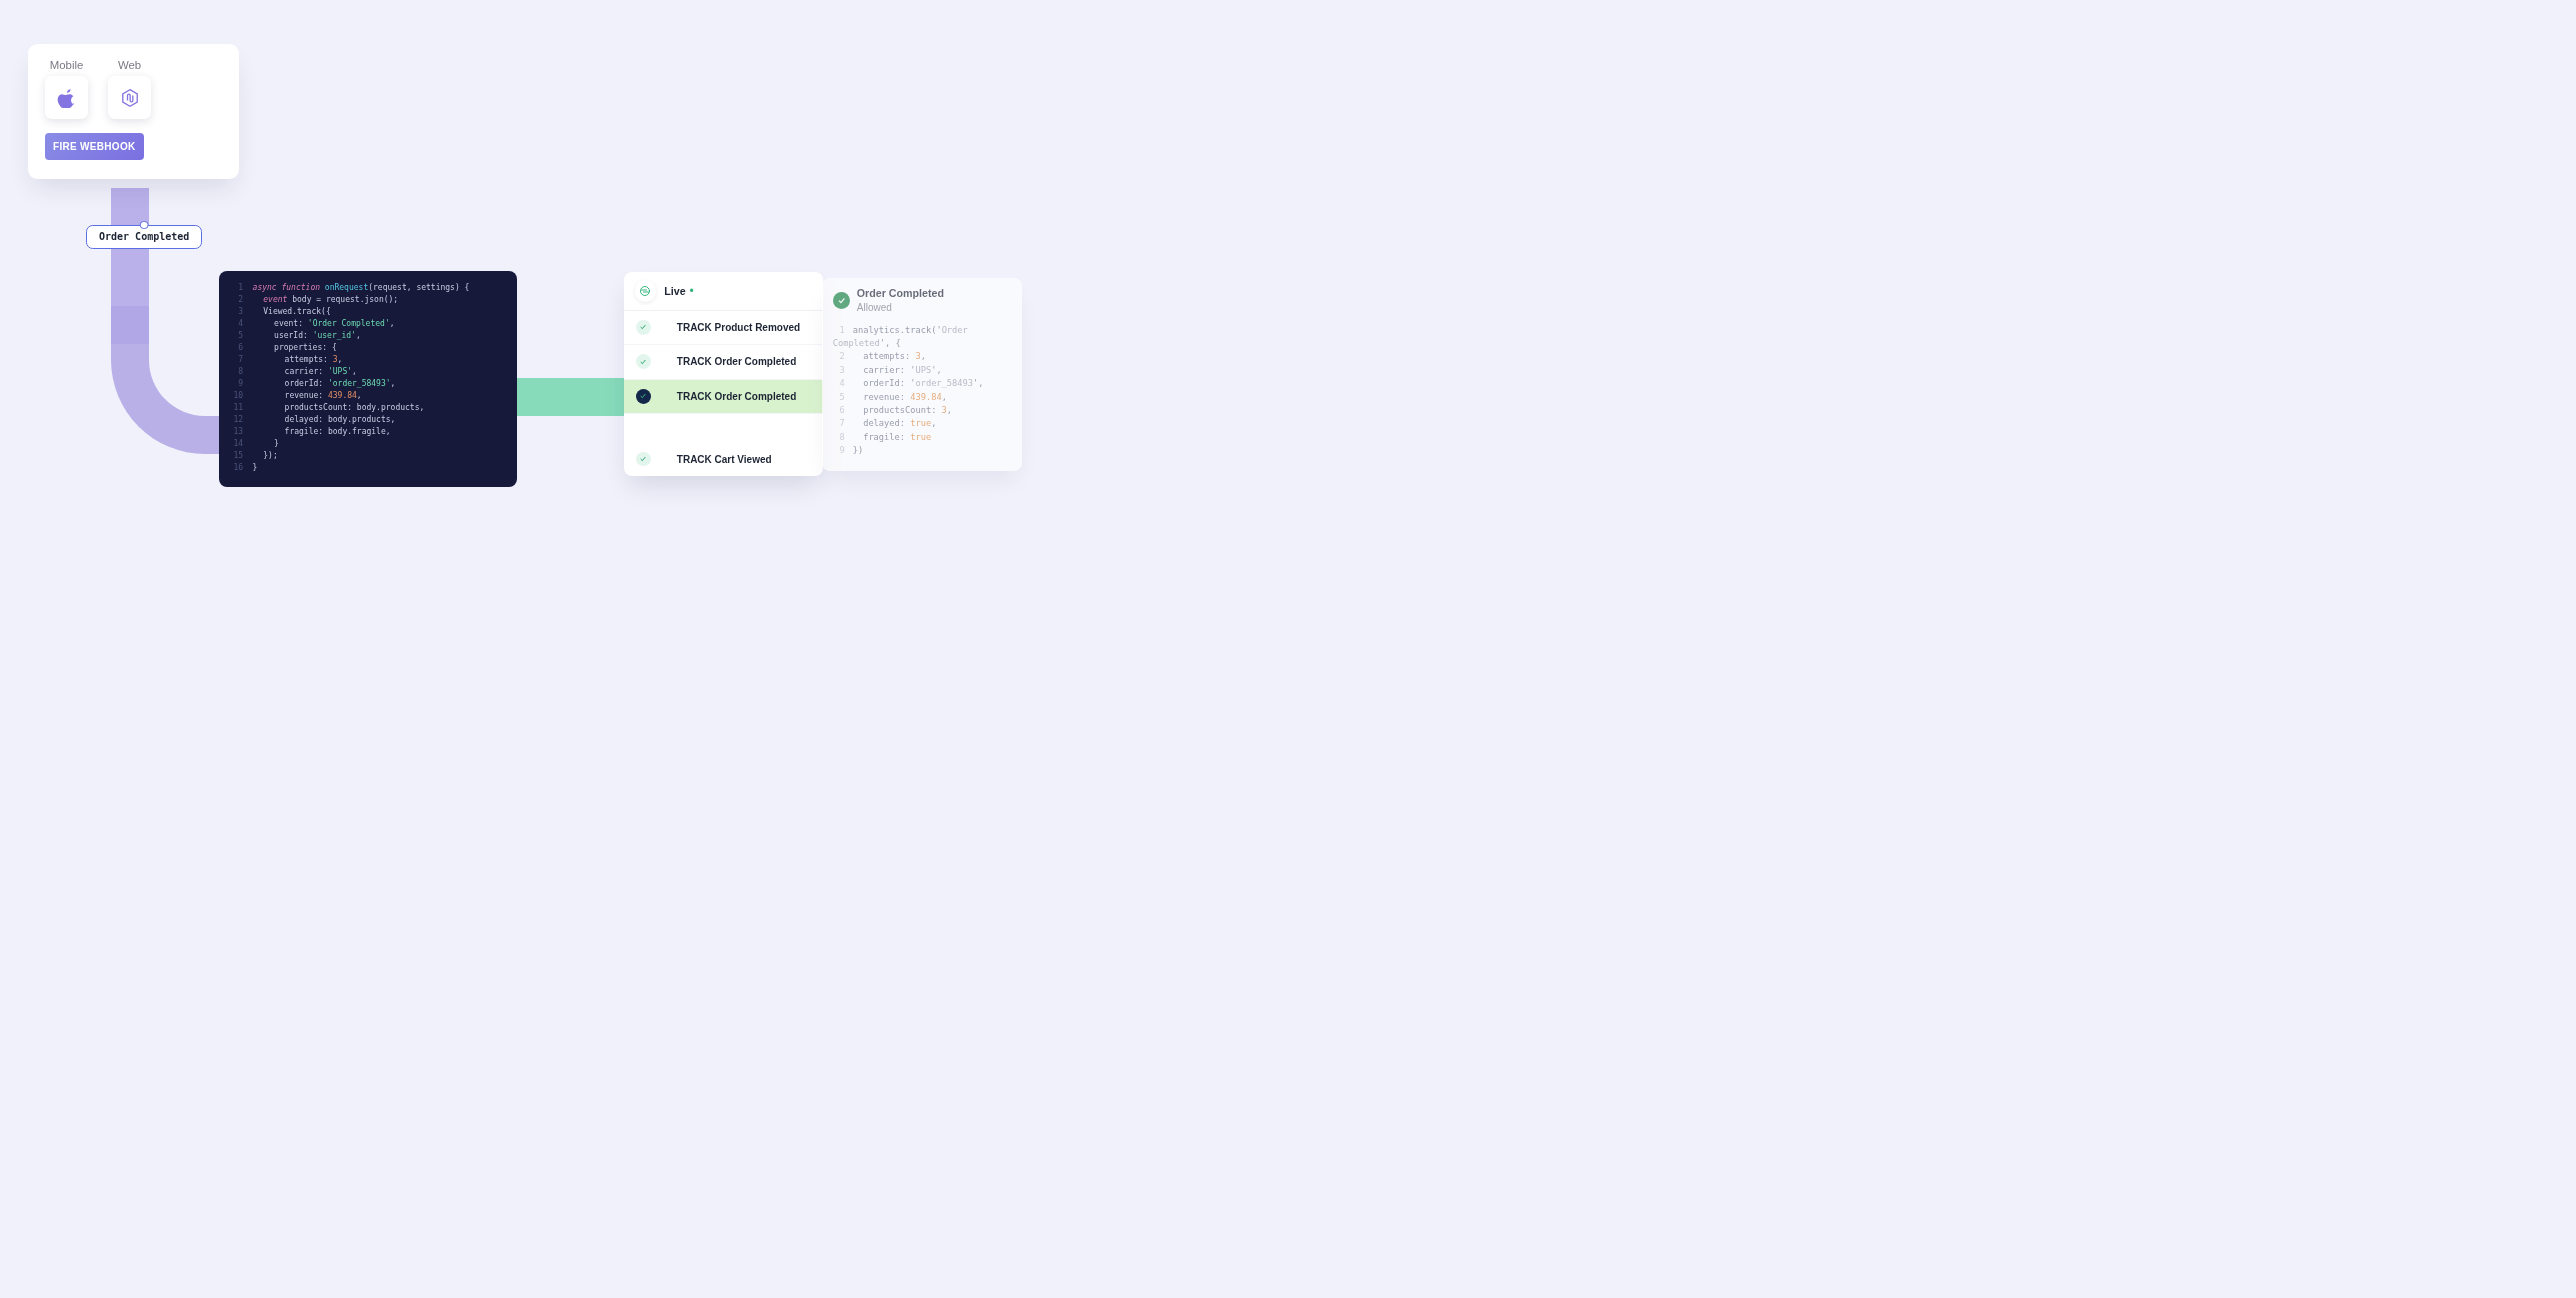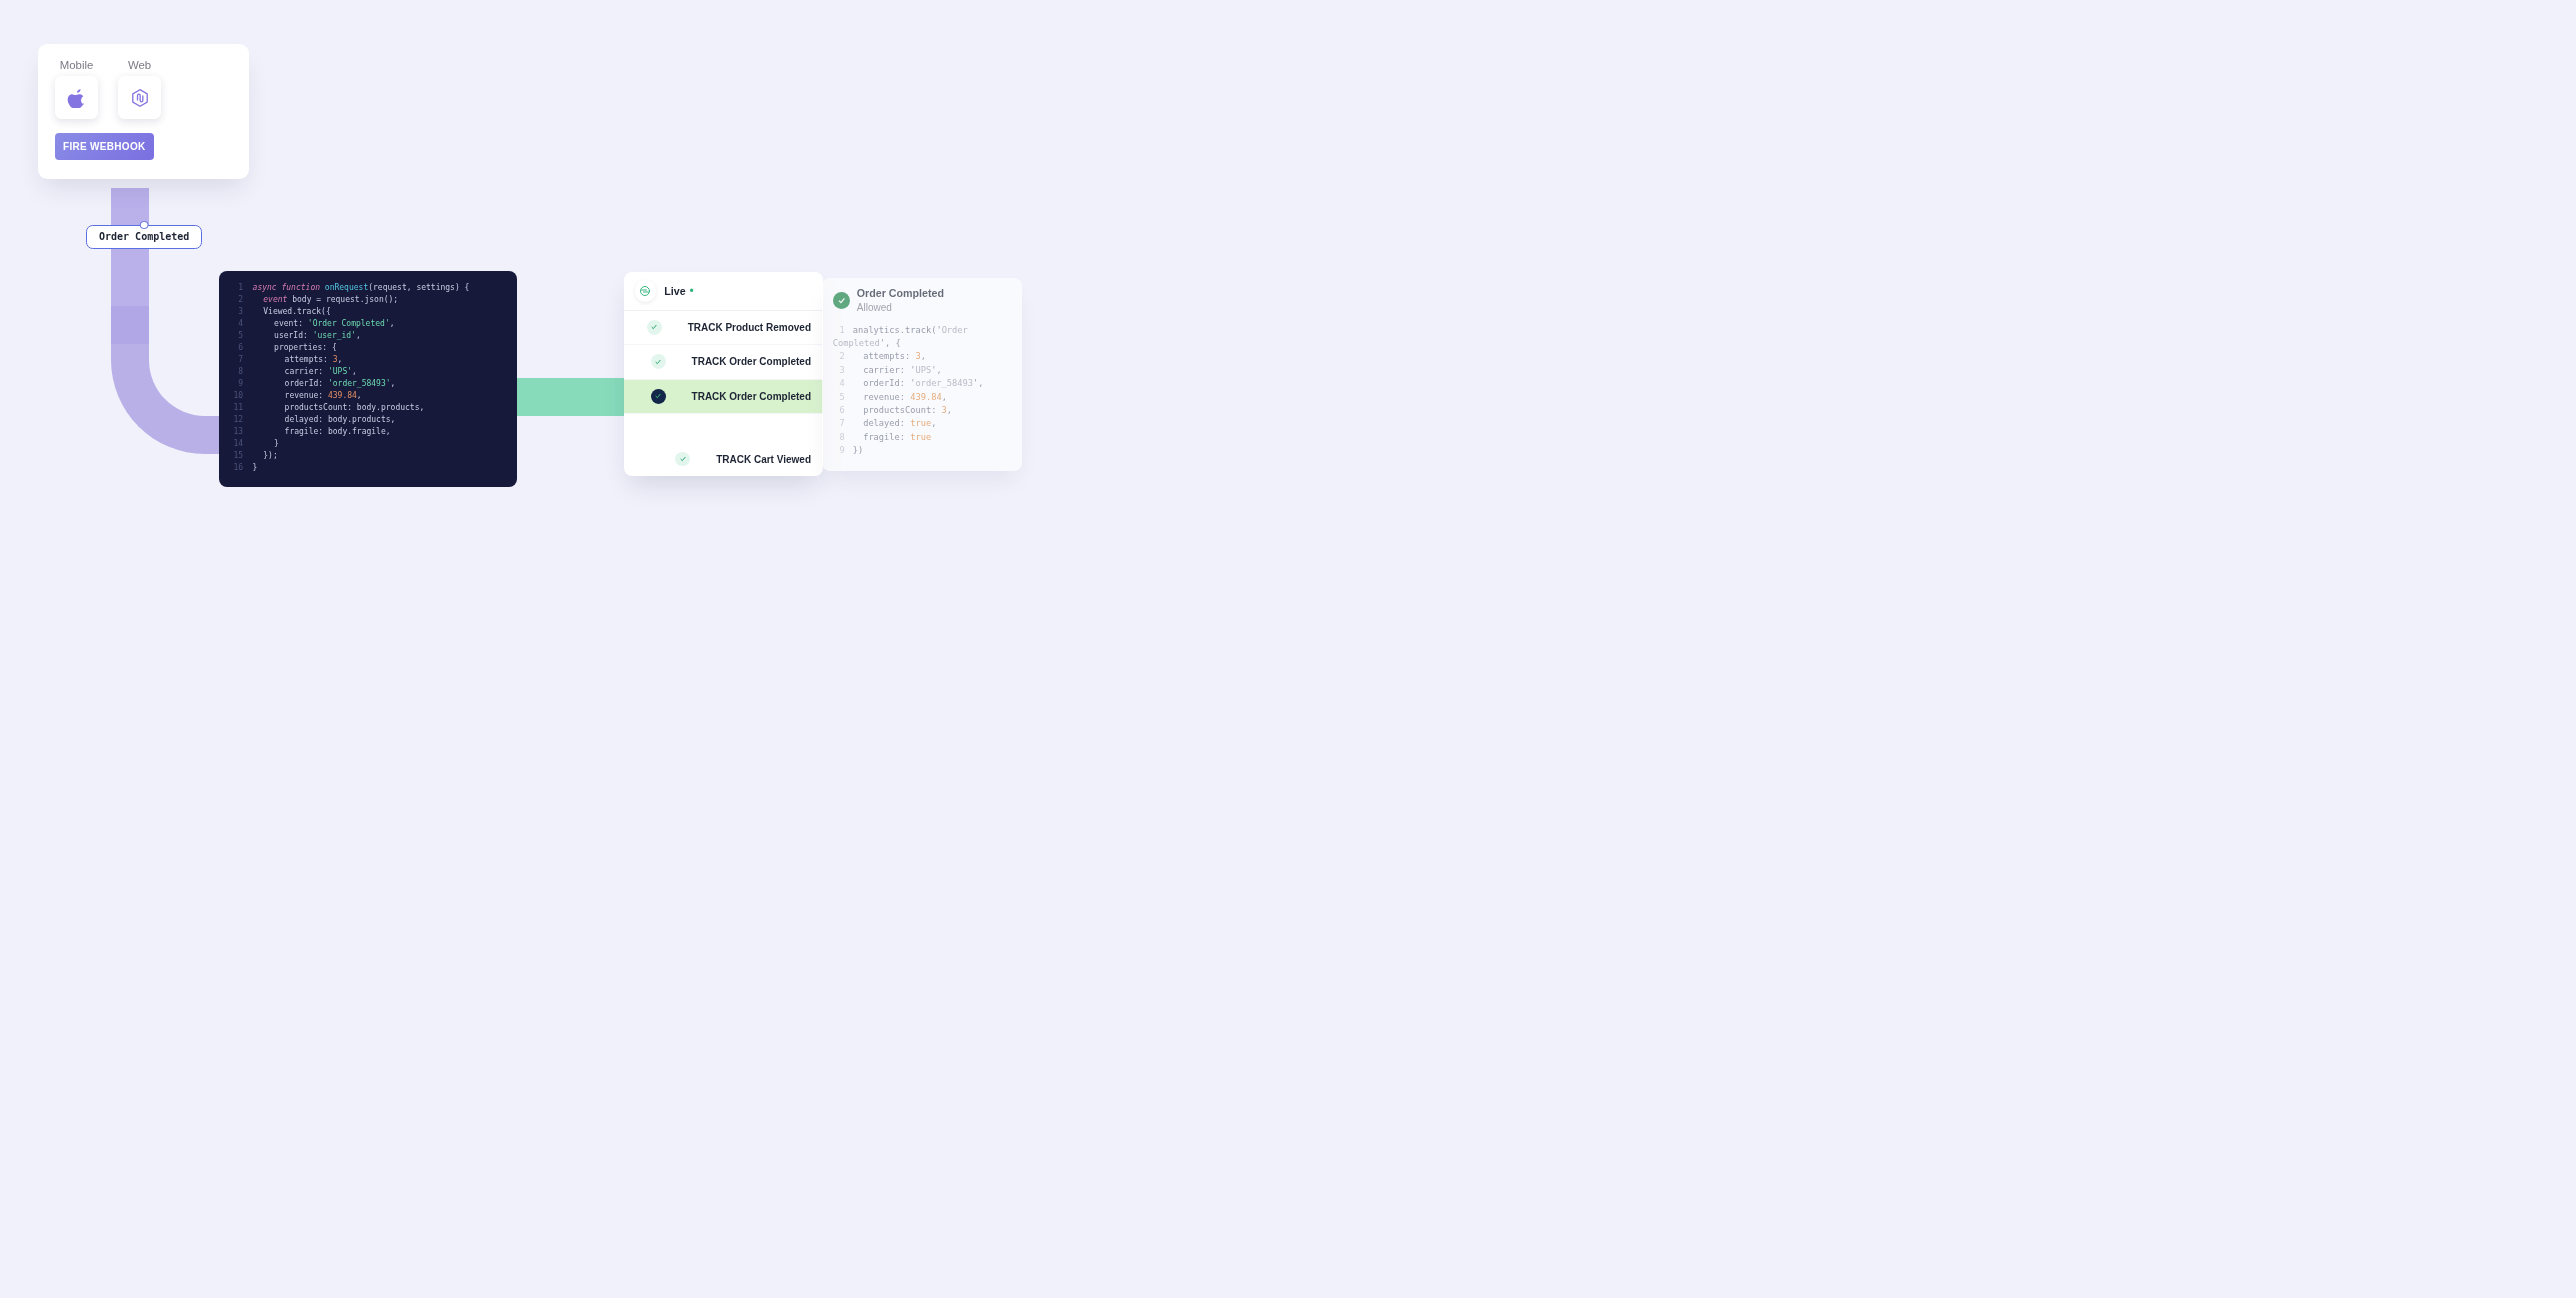--- a/index.html
+++ b/index.html
@@ -9,21 +9,21 @@
 
 .pipe-v { position:absolute; left:111px; top:188px; width:38px; height:156px; background:#B0A5E6; opacity:.85; }
 .pipe-corner { position:absolute; left:111px; top:306px; width:148px; height:148px; border-bottom-left-radius:94px; border:38px solid #B0A5E6; border-top:none; border-right:none; opacity:.85; }
 .pipe-h { position:absolute; left:221px; top:378px; width:27px; height:38px; background:#B0A5E6; opacity:.85; }
 
 
 .pipe-green { position:absolute; left:510px; top:378px; width:121px; height:38px; background:#87DBBB; }
 
 
 .card { position:absolute; background:#fff; border-radius:9.4px; box-shadow:0 13.4px 27px -6.7px rgba(30,34,80,.12); }
-.src-card { left:38px; top:44px; width:211px; padding:14.8px 17px 19px; }
+.src-card { left:28px; top:44px; width:211px; padding:14.8px 17px 19px; }
 .src-row { display:flex; gap:20px; margin-bottom:13.4px; }
 .src-col { display:flex; flex-direction:column; align-items:center; }
 .src-col .label { font-size:11.4px; color:#7A7A85; margin-bottom:5.4px; }
 .icon-tile { width:43px; height:43px; background:#fff; border-radius:6.7px; display:flex; align-items:center; justify-content:center; box-shadow:0 2.7px 8px rgba(30,34,80,.12); }
 .fire-btn { display:inline-block; padding:8px 8px; background:linear-gradient(135deg,#898CE6,#7B6FE0); color:#fff; font-weight:600; letter-spacing:0.3px; font-size:10px; border-radius:4px; cursor:pointer; }
 
 
 .event-badge { position:absolute; left:86px; top:225px; background:#fff; border:1.3px solid #5A6FE3; border-radius:6.7px; padding:5.4px 12px; font-family:ui-monospace,Menlo,Consolas,monospace; font-size:10px; font-weight:600; color:#1d2433; }
 .event-badge::before { content:""; position:absolute; left:50%; top:-5.4px; width:6.7px; height:6.7px; border-radius:50%; background:#fff; border:1.3px solid #5A6FE3; transform:translateX(-50%); }
 
@@ -39,21 +39,21 @@
 .tok-num { color:#E38F65; }
 .tok-prop { color:#C9CCE3; }
 .ind1{padding-left:10.7px}.ind2{padding-left:21.5px}.ind3{padding-left:32px}
 
 
 .events-card { position:absolute; left:624px; top:272px; width:199px; background:#fff; border-radius:8px; overflow:hidden; box-shadow:0 13.4px 27px -6.7px rgba(30,34,80,.15); }
 .events-head { display:flex; align-items:center; gap:8px; padding:8px 10.7px; border-bottom:0.7px solid #EEF0F4; }
 .seg-icon { width:21.5px; height:21.5px; border-radius:50%; background:#fff; box-shadow:0 1.3px 4px rgba(0,0,0,.08); display:flex; align-items:center; justify-content:center; }
 .live-lbl { font-weight:700; font-size:10.7px; color:#1d2433; }
 .live-dot { color:#35B67E; font-size:12px; margin-left:-4px; }
-.evt-row { display:flex; align-items:center; gap:26px; padding:9.4px 12px; border-bottom:0.7px solid #F4F5F9;justify-content:flex-end; }
+.evt-row { display:flex; align-items:center; gap:26px; padding:9.4px 12px; border-bottom:0.7px solid #F4F5F9; }
 .evt-row:last-child{border-bottom:none;margin-top:28px;}
 .evt-row.sel { background:#D9F2CE; }
 .chk { width:14.8px; height:14.8px; border-radius:50%; display:flex; align-items:center; justify-content:center; }
 .chk.light { background:#E3F6ED; }
 .chk.dark  { background:#122749; }
 .chk svg { width:8px; height:8px; }
 .evt-name { font-weight:700; font-size:10px; color:#1d2433; }
 
 
 .detail-card { position:absolute; left:822px; top:278px; width:200px; background:#fff; border-radius:8px; padding:9.4px 10.7px 13.4px; box-shadow:0 13.4px 27px -6.7px rgba(30,34,80,.12); opacity:.65; font-family:ui-monospace,Menlo,Consolas,monospace; font-size:8.7px; line-height:13.4px; }

